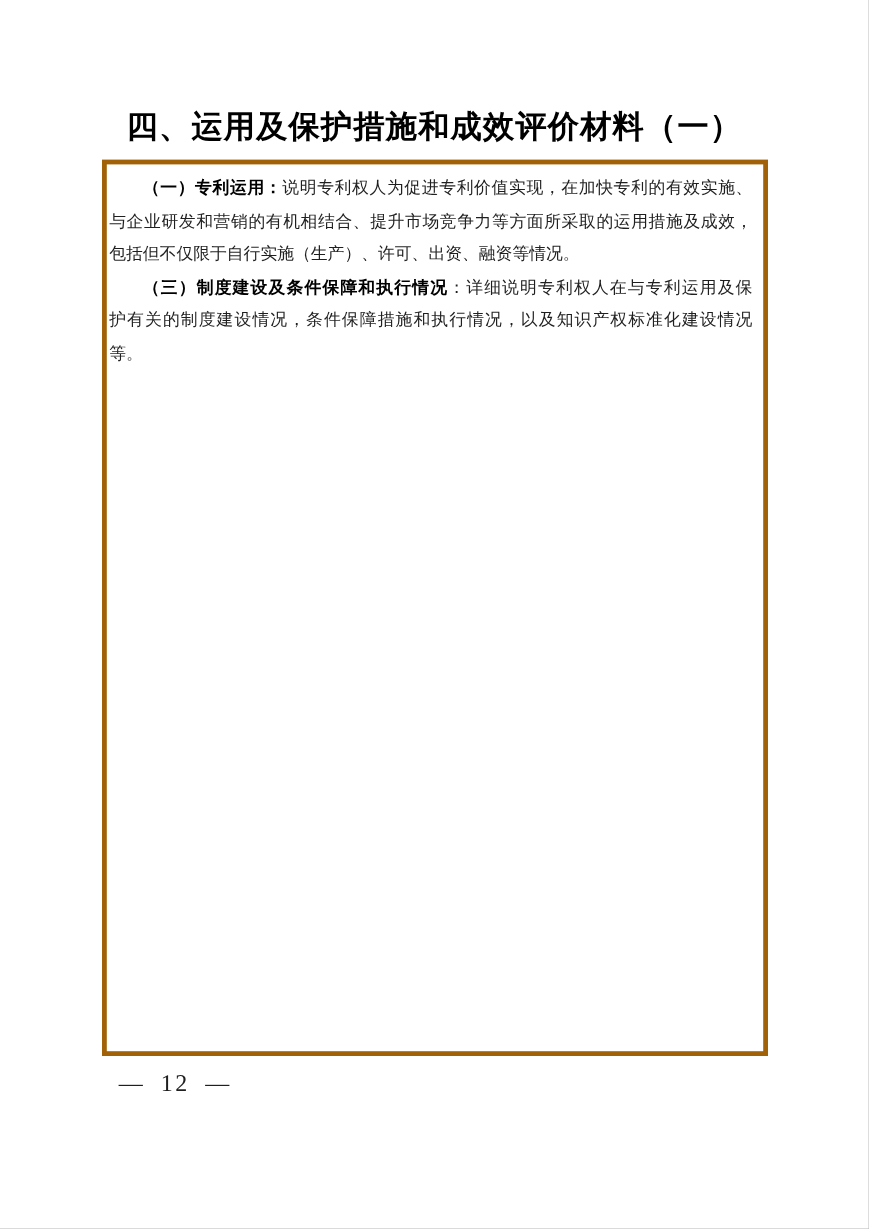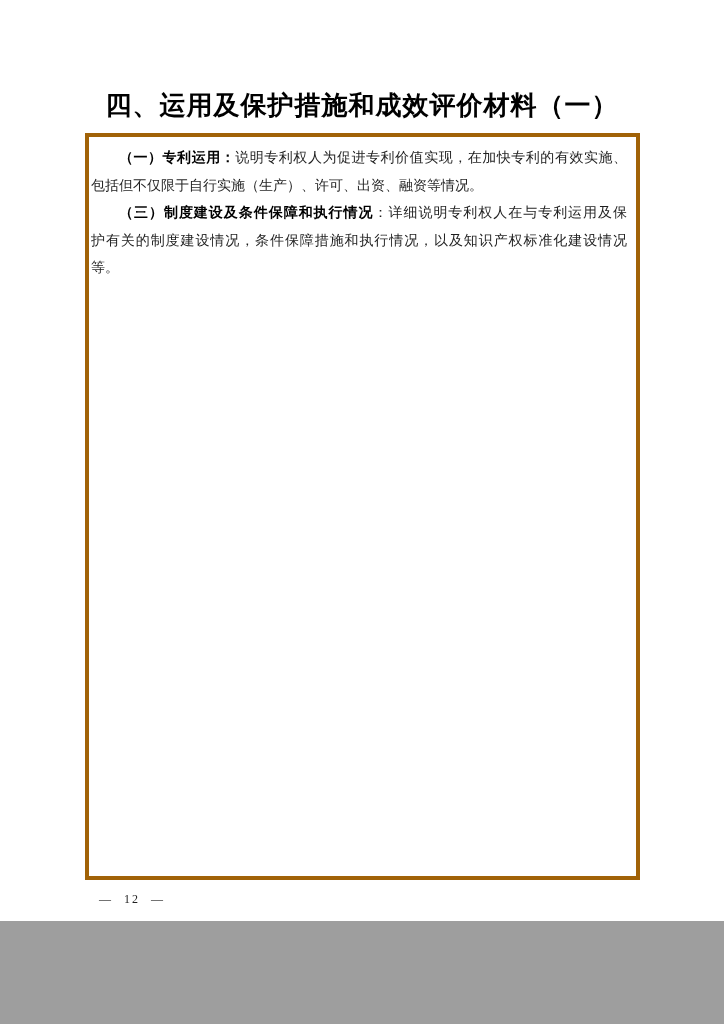--- a/index.html
+++ b/index.html
@@ -1,20 +1,20 @@
 <!DOCTYPE html>
 <html><head>
 <meta charset="utf-8">
 <style>
   * { margin: 0; padding: 0; box-sizing: border-box; }
   html, body { background: #9e9e9e; }
   .page {
     position: relative;
     width: 724px;
-    height: 921px;
+    height: 1024px;
     background: #ffffff;
     margin: 0 auto;
     font-family: "Liberation Serif", "DejaVu Serif", serif;
     color: #1a1a1a;
     overflow: hidden;
   }
   .doc-title {
     position: absolute;
     top: 88px;
     left: 0;
@@ -48,37 +48,38 @@
     text-align: justify;
     text-align-last: justify;
     text-justify: inter-character;
   }
   .line.indent { text-indent: 2em; }
   .line .b { font-weight: bold; color: #000; }
   .page-number {
     position: absolute;
     left: 99px;
     top: 892px;
-    font-size: 12px;
+    font-size: 20px;
     letter-spacing: 2px;
     word-spacing: 6px;
     color: #1f1f1f;
   }
 </style>
 </head>
 <body>
 
 <div class="page">
 
   <h1 class="doc-title">四、运用及保护措施和成效评价材料（一）</h1>
 
   <div class="content-box">
 
     <div class="line indent fill"><span class="b">（一）专利运用：</span><span>说明专利权人为促进专利价值实现，在加快专利的有效实施、</span></div>
 
+    <div class="line fill"><span>与企业研发和营销的有机相结合、提升市场竞争力等方面所采取的运用措施及成效，</span></div>
 
     <div class="line"><span>包括但不仅限于自行实施（生产）、许可、出资、融资等情况。</span></div>
 
 
 
     <div class="line indent fill"><span class="b">（三）制度建设及条件保障和执行情况</span><span>：详细说明专利权人在与专利运用及保</span></div>
 
     <div class="line fill"><span>护有关的制度建设情况，条件保障措施和执行情况，以及知识产权标准化建设情况</span></div>
 
     <div class="line"><span>等。</span></div>

